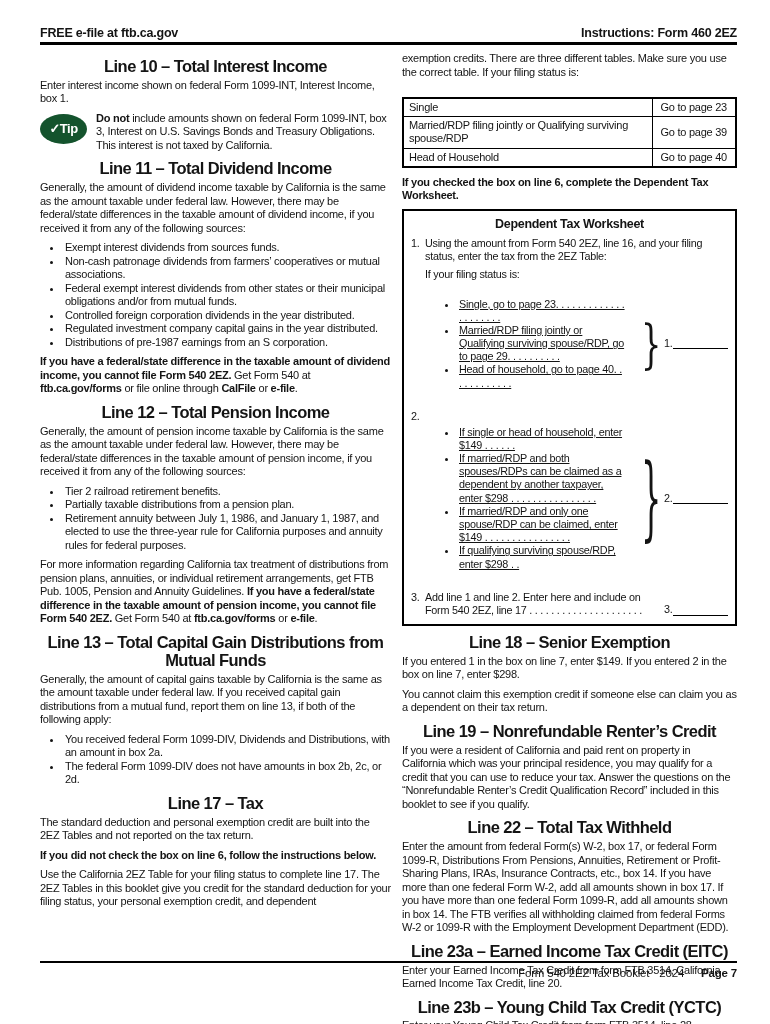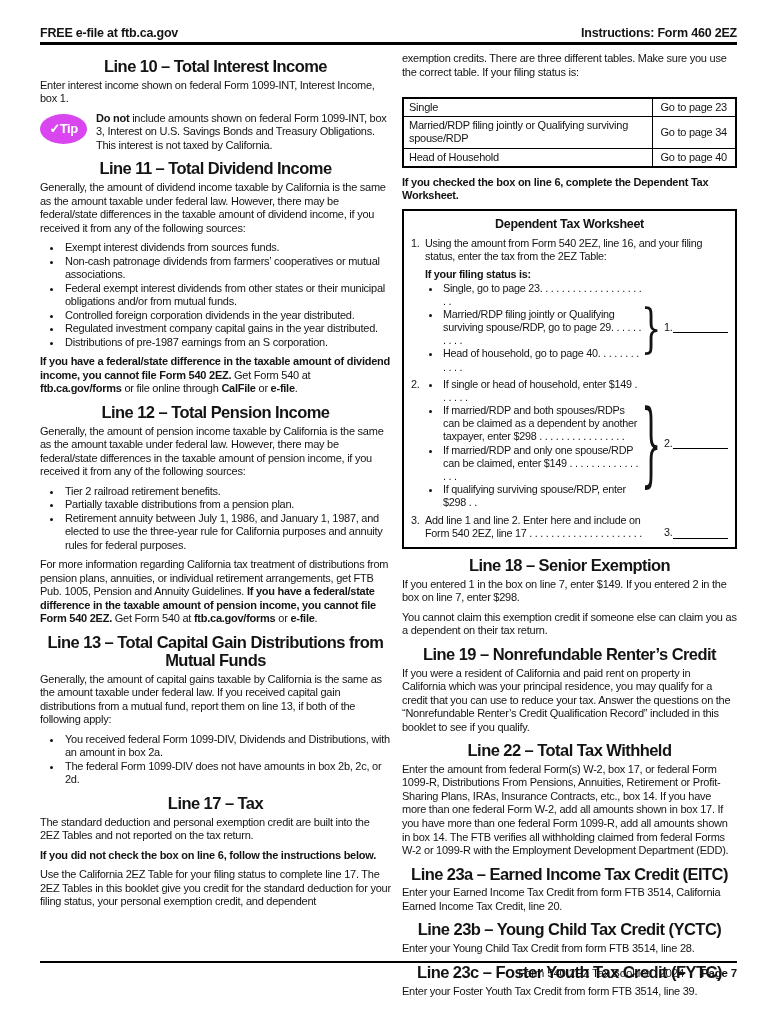--- a/index.html
+++ b/index.html
@@ -20,40 +20,40 @@
   
   .h1 { font-size:16.5px; font-weight:bold; letter-spacing:-0.55px; line-height:1.08;
         margin:8px 0 3px;text-align:center; }
   .para { font-size:11px; line-height:1.23; letter-spacing:-0.25px; margin:0 0 6px; }
   .bullets { margin:0 0 6px; padding-left:23px; font-size:11px; line-height:1.23;
              letter-spacing:-0.25px; }
   .bullets li { margin:0; padding-left:2px; }
   .b { font-weight:bold; }
   
   .tip { display:flex; gap:9px; margin:1px 0 7px; align-items:flex-start; }
-  .tip-icon { flex:none; width:47px; height:30px; background:#d946ef; border-radius:50%;
+  .tip-icon { flex:none; width:47px; height:30px; background:#14532d; border-radius:50%;
               color:#fff; display:flex; align-items:center; justify-content:center;
               font-weight:bold; font-size:13px; letter-spacing:-0.5px; margin-top:2px; }
   .tip-text { font-size:11px; line-height:1.23; letter-spacing:-0.25px; }
   
   table.fstab { width:100%; border-collapse:collapse; border:2px solid #000; margin:18px 0 8px; }
   table.fstab td { border:1px solid #000; font-size:11px; letter-spacing:-0.25px;
                    line-height:1.2; padding:2px 5px; vertical-align:middle; }
   table.fstab td.goto { width:84px; text-align:center;border-radius:7px; }
   
   .ws { border:2px solid #000; padding:5px 7px 7px; margin:6px 0 4px;
         font-size:10.8px; line-height:1.22; letter-spacing:-0.25px; }
   .ws-title { text-align:center; font-weight:bold; font-size:12.5px; letter-spacing:-0.3px;
               margin:1px 0 5px; }
   .ws-item { display:flex; margin-bottom:4px; }
   .ws-num { width:14px; flex:none; }
   .ws-content { flex:1; }
-  .ws-sub { margin-top:5px;font-weight:bold; }
+  .ws-sub { margin-top:5px; }
   .ws-group { display:flex; align-items:stretch; }
-  .ws-bullets { flex:1; margin:0; padding-left:17px; list-style:disc; }
+  .ws-bullets { flex:1; margin:16px; padding-left:17px; list-style:disc;text-decoration:underline; }
   .ws-bullets li { padding-left:1px; }
   .ws-brace { flex:none; display:flex; align-items:center; width:18px;
               justify-content:center; overflow:visible; }
   .brace { font-family:"DejaVu Serif", serif; line-height:1; display:inline-block; }
   .brace-1 { font-size:32px; transform:scaleY(1.65); }
   .brace-2 { font-size:32px; transform:scaleY(2.85); }
   .ws-label { flex:none; width:68px; display:flex; align-items:center; padding-left:4px; }
   .ws-label.end { align-items:flex-end; padding-bottom:1px; }
   .ws-blank { flex:1; border-bottom:1px solid #000; height:11px; }
   
@@ -118,21 +118,21 @@
       <div class="para" style="margin-top:2px">exemption credits. There are three different tables. Make sure you use the correct table. If your filing status is:</div>
 
       <table class="fstab">
         <tbody>
             <tr>
               <td>Single</td>
               <td class="goto">Go to page 23</td>
             </tr>
             <tr>
               <td>Married/RDP filing jointly or Qualifying surviving spouse/RDP</td>
-              <td class="goto">Go to page 34</td>
+              <td class="goto">Go to page 39</td>
             </tr>
             <tr>
               <td>Head of Household</td>
               <td class="goto">Go to page 40</td>
             </tr>
           </tbody>
       </table>
 
       <div class="para b">If you checked the box on line 6, complete the Dependent Tax Worksheet.</div>
 

